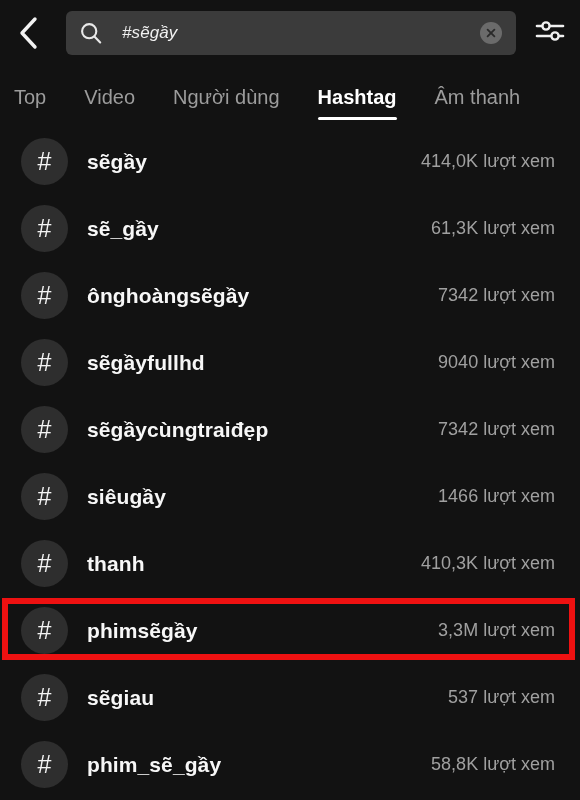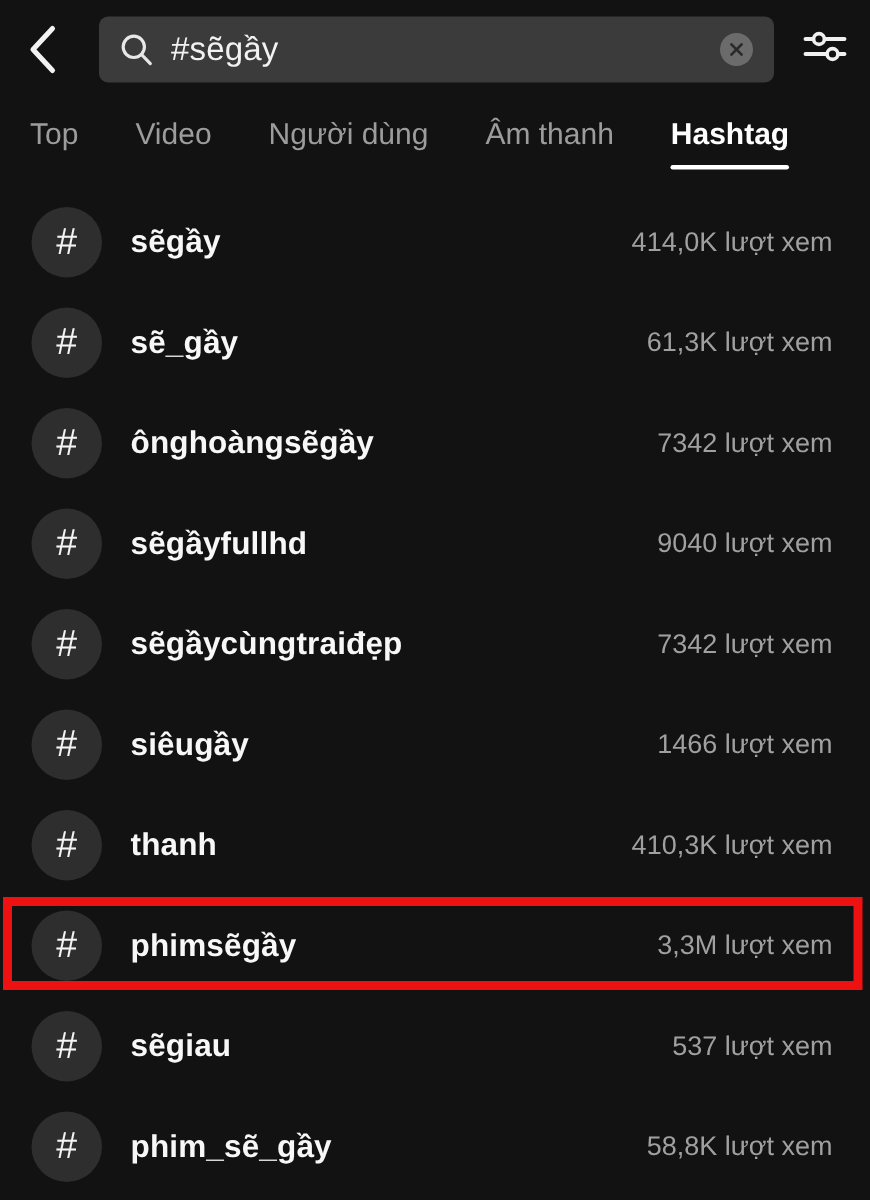--- a/index.html
+++ b/index.html
@@ -44,26 +44,27 @@
     border-radius:6px;
     display:flex;
     align-items:center;
     padding:0 14px;
   }
 
   .search-icon { flex:0 0 auto; display:flex; align-items:center; }
 
   .search-value {
     flex:1 1 auto;
-    margin-left:12px;
+    margin-left:20px;
     color:#f2f2f2;
-    font-size:22px;
+    font-size:17px;
     letter-spacing:0.1px;
     white-space:nowrap;
     overflow:hidden;
+    font-style:italic;
   }
 
   .clear-btn {
     flex:0 0 auto;
     width:22px; height:22px;
     border-radius:50%;
     background:#6b6b6b;
     display:flex; align-items:center; justify-content:center;
   }
 
@@ -72,22 +73,22 @@
     flex:0 0 auto;
     display:flex; align-items:center; justify-content:center;
   }
 
   
   .tabs {
     position:absolute;
     top:70px; left:0;
     width:484px; height:52px;
     display:flex;
-    align-items:center;
-    padding-left:20px;
+    align-items:flex-end;
+    padding-left:14px;
   }
 
   .tab {
     position:relative;
     padding:0 0 12px 0;
     margin-right:38px;
     color:#9c9c9c;
     font-size:20px;
     white-space:nowrap;
     line-height:26px;
@@ -215,28 +216,28 @@
       
     </div>
     <div class="tab">
       <span>Video</span>
       
     </div>
     <div class="tab">
       <span>Người dùng</span>
       
     </div>
+    <div class="tab active">
+      <span>Hashtag</span>
+      <span class="underline"></span>
+    </div>
     <div class="tab">
       <span>Âm thanh</span>
       
     </div>
-    <div class="tab active">
-      <span>Hashtag</span>
-      <span class="underline"></span>
-    </div>
   </div>
 
   <div class="list">
 
     <div class="row">
       <div class="avatar">
         <span>#</span>
       </div>
       <div class="tag-name">sẽgầy</div>
       <div class="tag-views">414,0K lượt xem</div>

